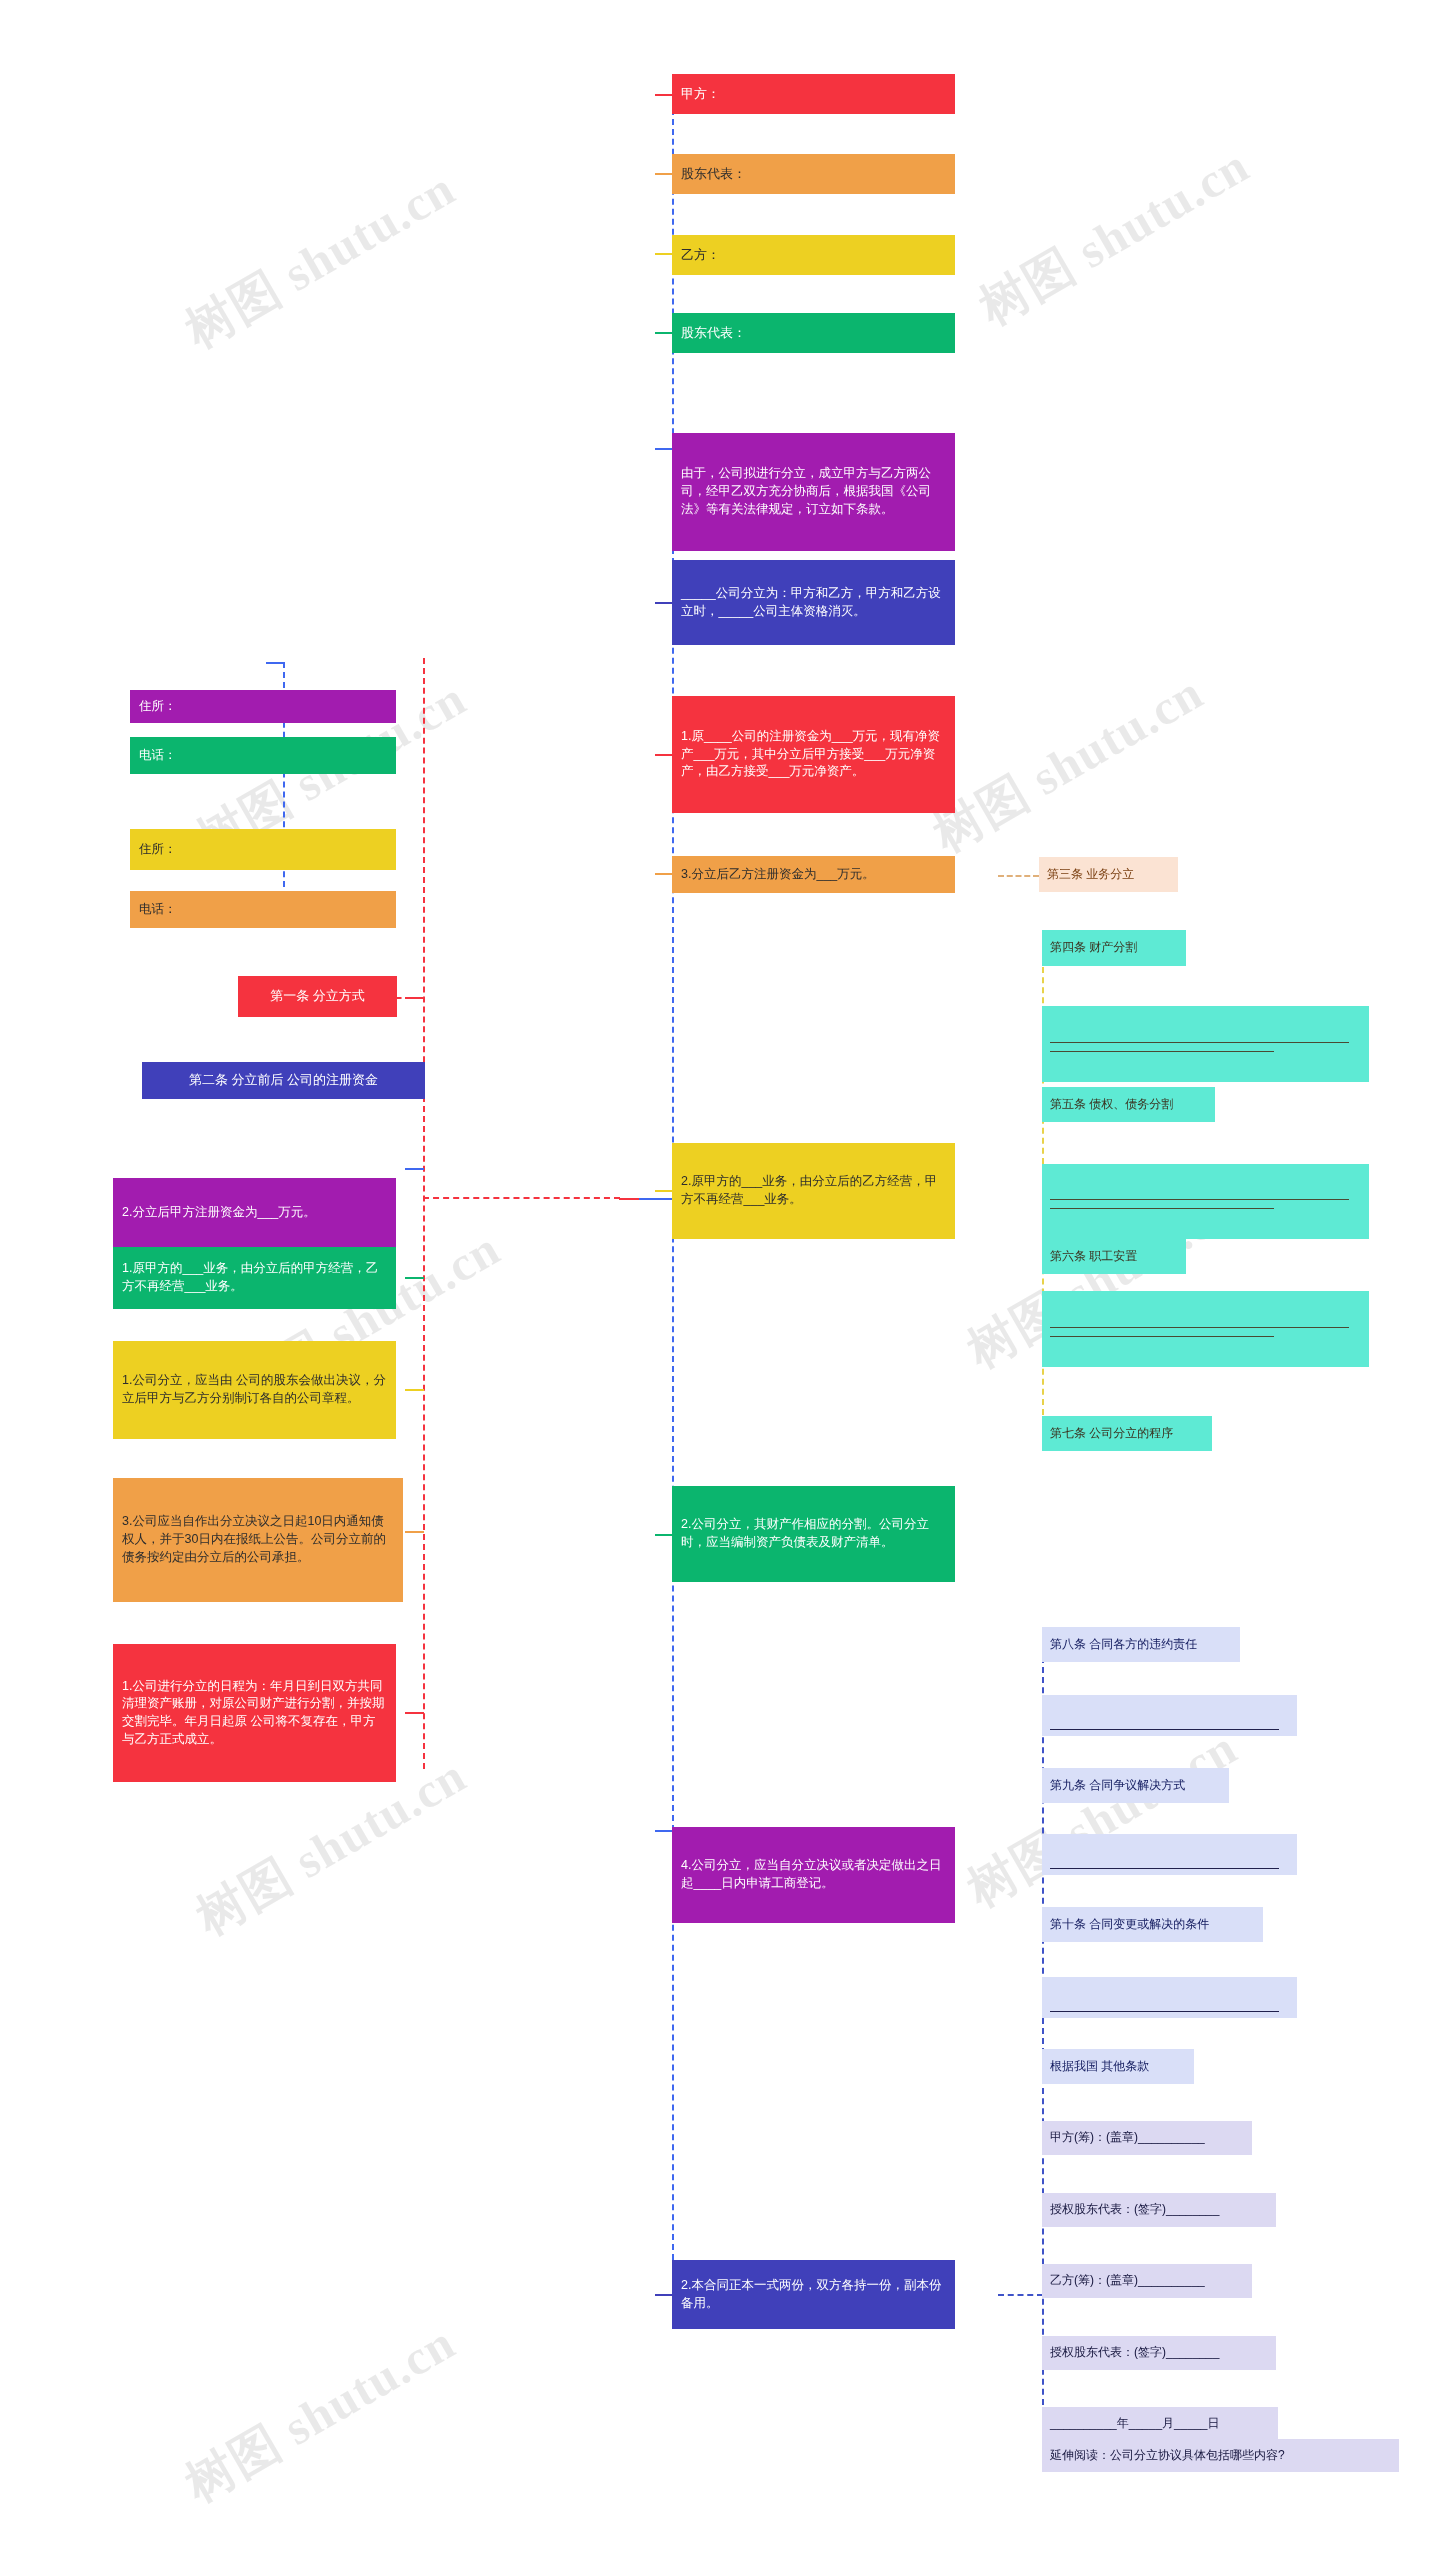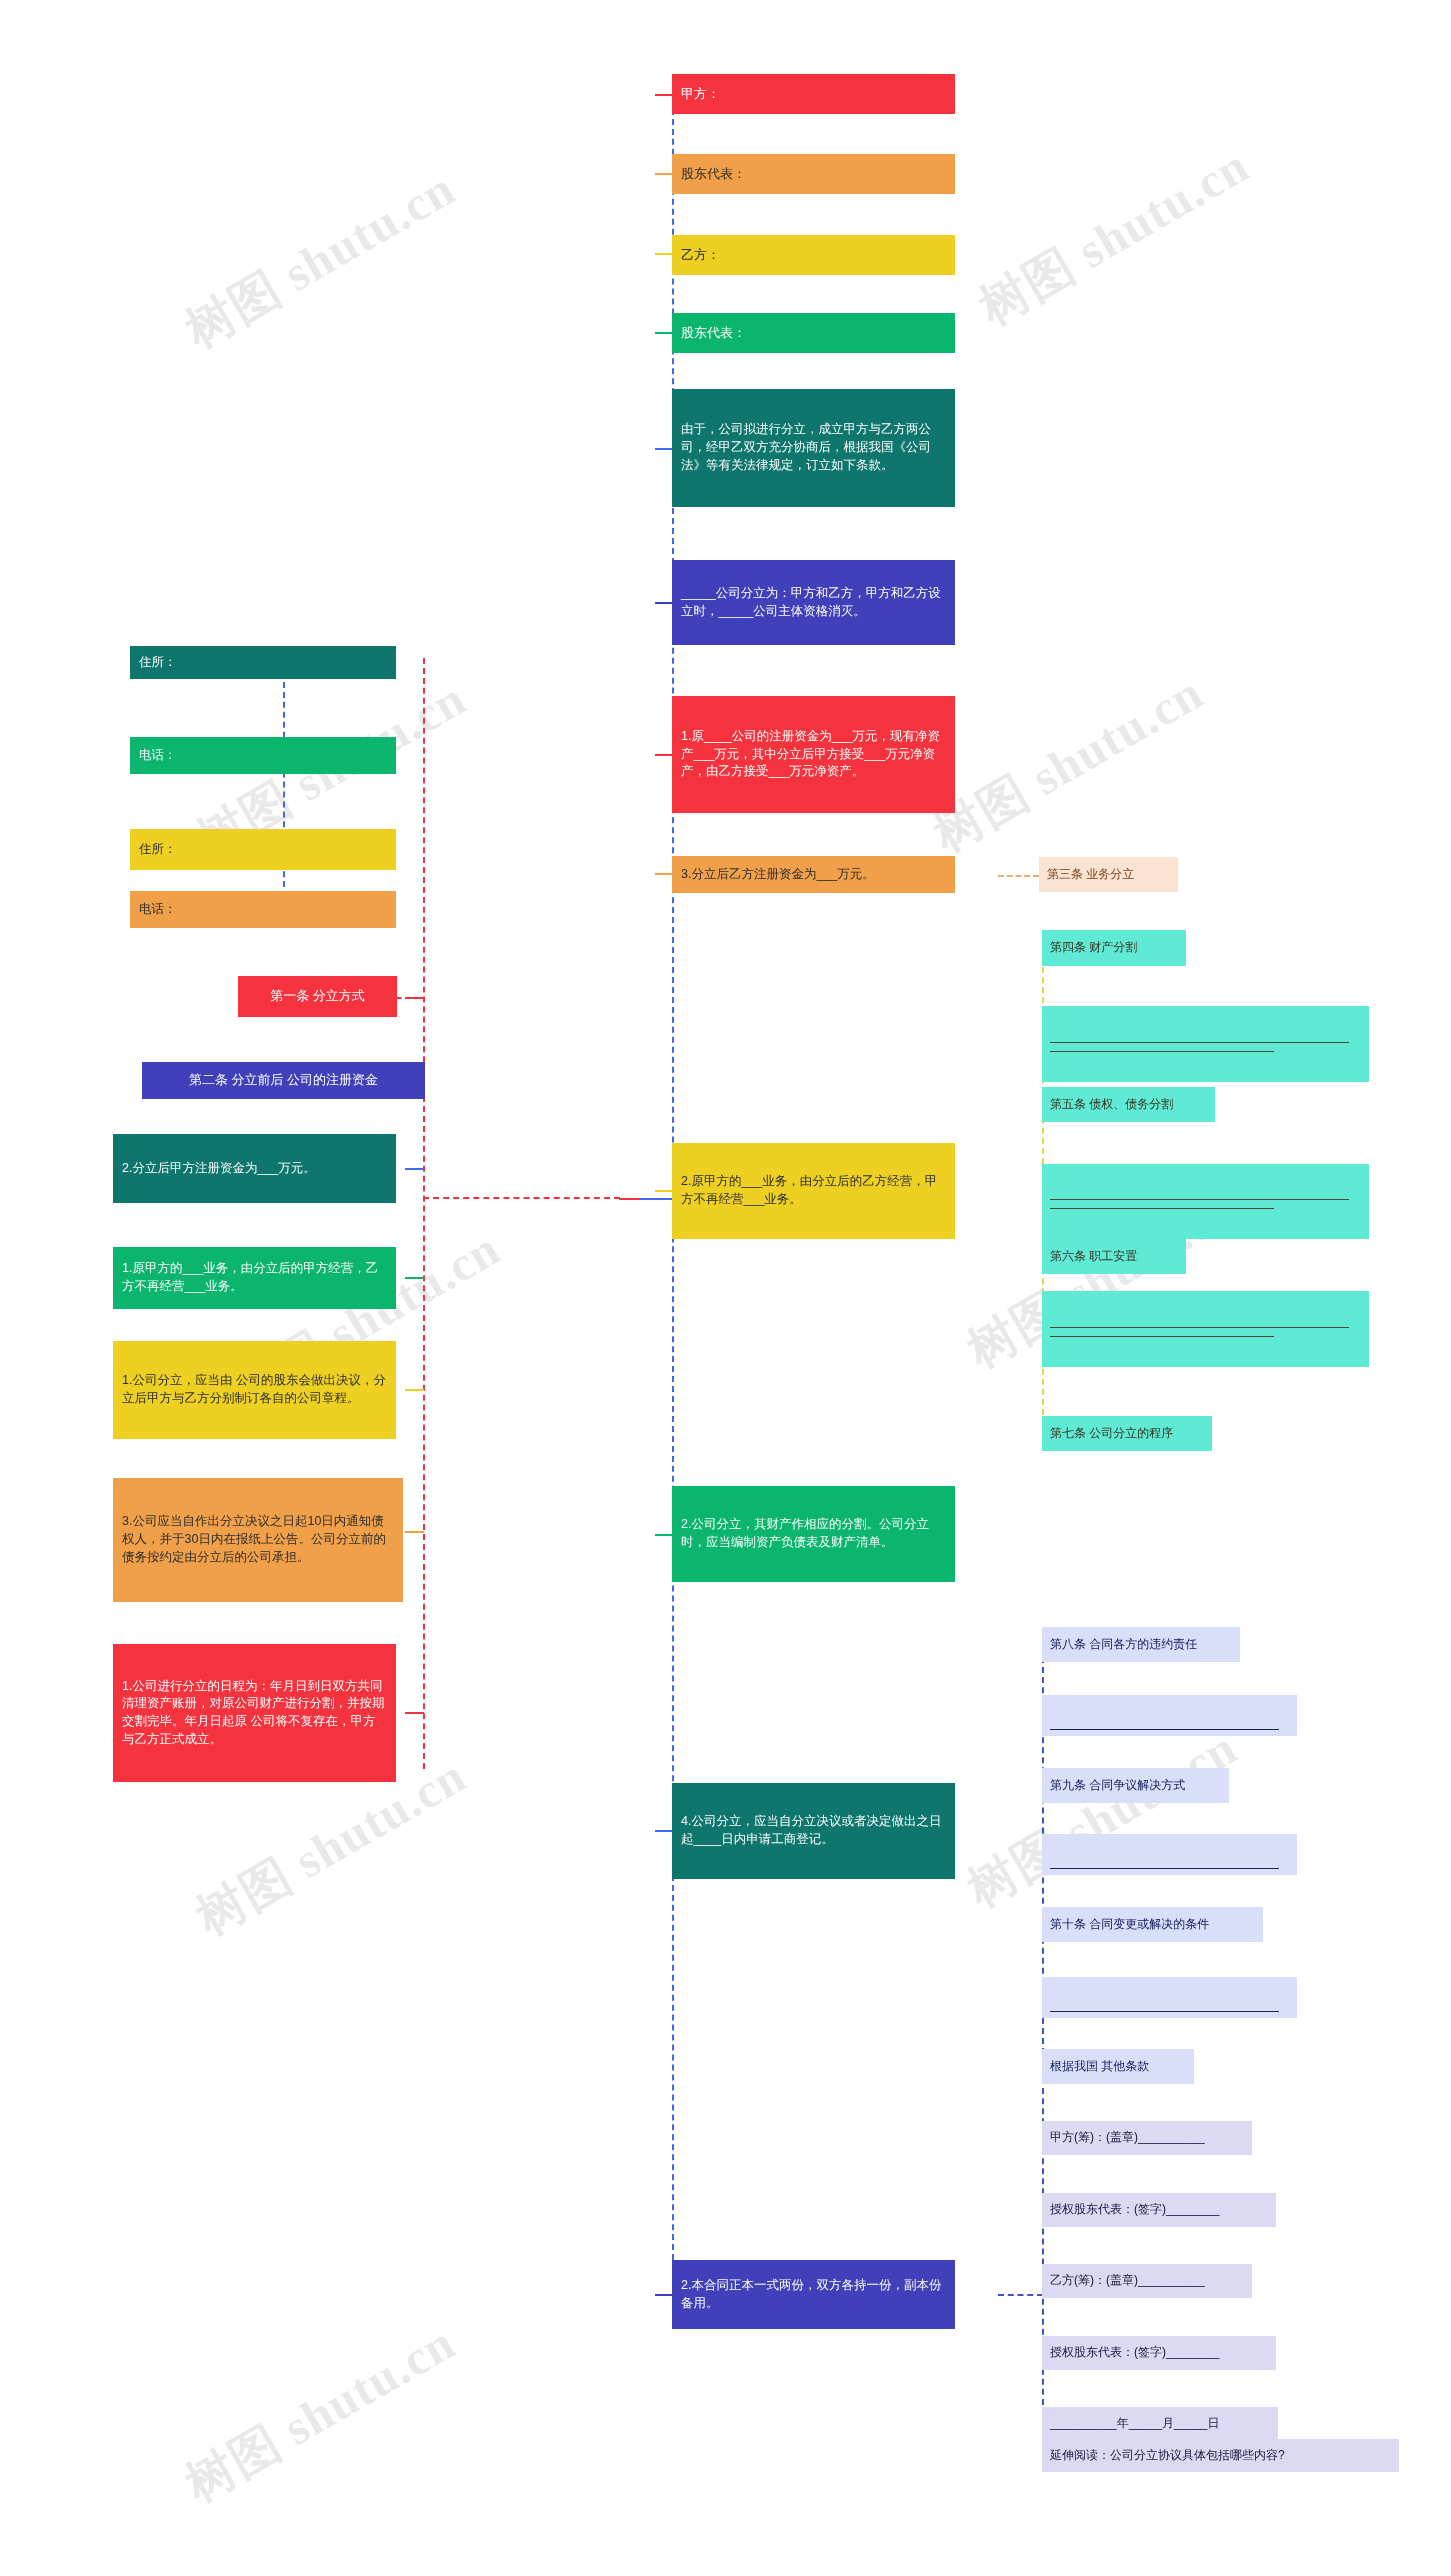--- a/index.html
+++ b/index.html
@@ -33,21 +33,21 @@
     clip-path:polygon(12.5px 0,calc(100% - 12.5px) 0,100% 50%,calc(100% - 12.5px) 100%,12.5px 100%,0 50%);
     justify-content:center;
   }
 
   
   .c-red     {background:#f5333f;color:#ffffff;}
   .c-orange  {background:#f0a048;color:#2d2d2d;}
   .c-yellow  {background:#edd022;color:#2d2d2d;}
   .c-green   {background:#0bb униc;}
   .c-green   {background:#0bb56e;color:#ffffff;}
-  .c-blue    {background:#0f766e;color:#ffffff;}
+  .c-blue    {background:#a21caf;color:#ffffff;margin-top:44px;}
   .c-indigo  {background:#4040ba;color:#ffffff;}
 
   
   .p-peach   {background:#fbe3d3;color:#7a3f10;}
   .p-cream   {background:#5eead4;color:#3a3320;}
   .p-periw   {background:#d9dff8;color:#121a5e;}
   .p-lilac   {background:#dcd9f2;color:#17173f;}
 
   .node.small{font-size:12px;padding:5.1px 8px;}
   .node.med  {font-size:12.5px;padding:5.7px 9px;}

